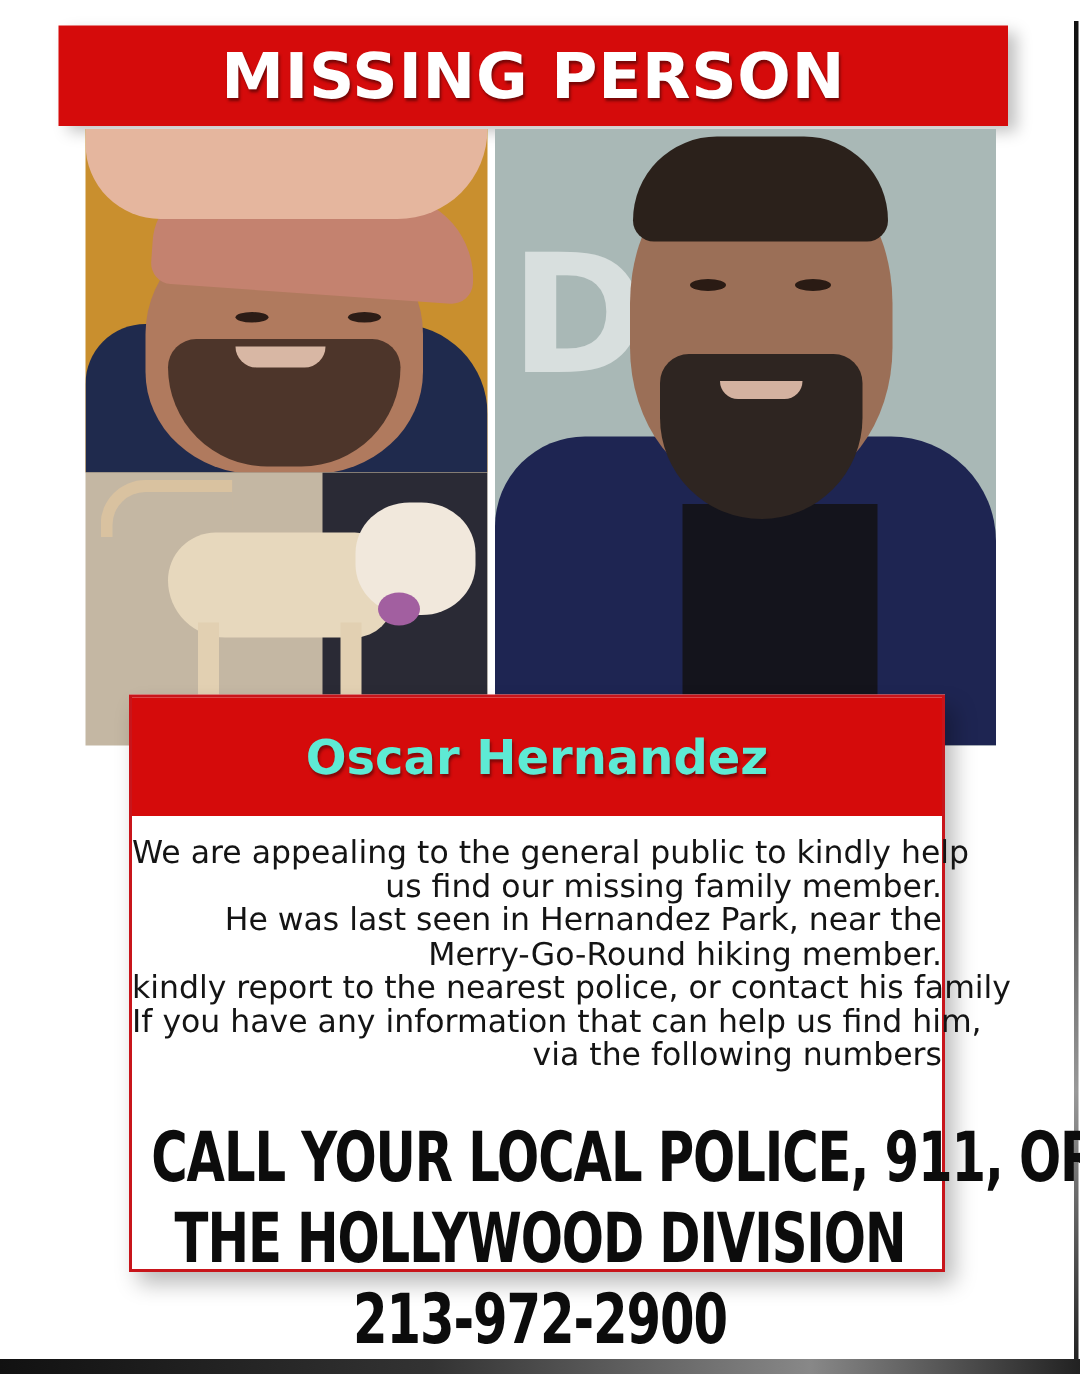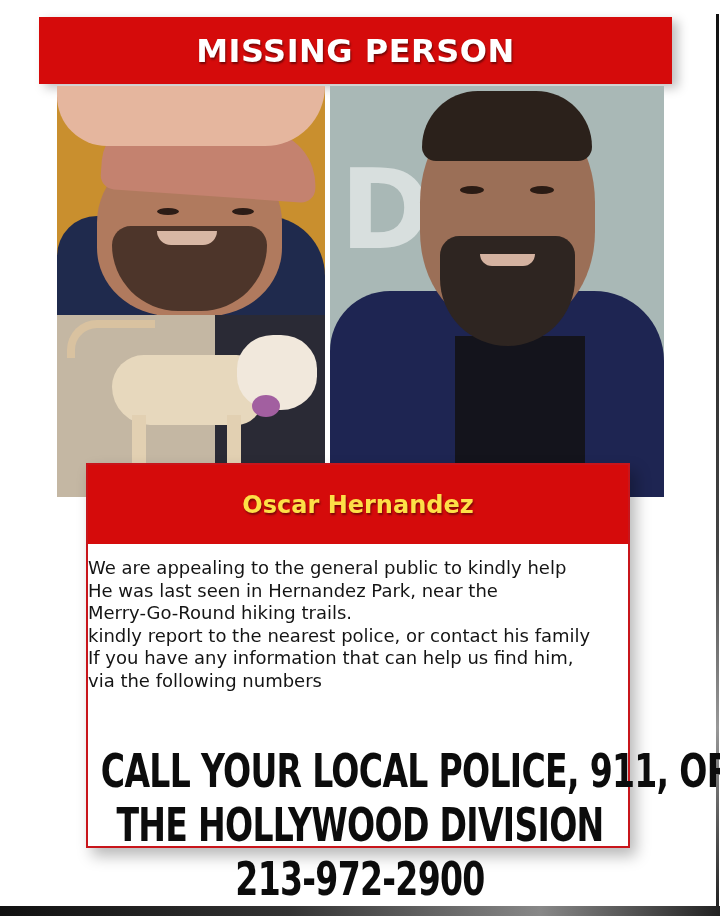--- a/index.html
+++ b/index.html
@@ -17,21 +17,21 @@
       background: linear-gradient(90deg, #111 0%, #333 40%, #888 75%, #222 100%);
     }
     .header-bar {
       position: absolute; left: 39px; top: 17px; width: 633px; height: 67px;
       background: #d50b0b;
       box-shadow: 6px 4px 10px rgba(0,0,0,0.25);
       display: flex; align-items: center; justify-content: center;
     }
     .header-title {
       color: #fff; font-family: "DejaVu Sans", sans-serif; font-weight: bold;
-      font-size: 32px; letter-spacing: 0.5px;
+      font-size: 42px; letter-spacing: 0.5px;
       text-shadow: 1px 2px 2px rgba(0,0,0,0.45);
     }
     .photo { position: absolute; overflow: hidden; }
 
     
     .photo-1 { left: 57px; top: 86px; width: 268px; height: 229px; background: #c98f2e; }
     .photo-1 .jacket { position: absolute; left: 0; top: 130px; width: 268px; height: 110px; background: #1f2a4d; border-radius: 40px 60px 0 0; }
     .photo-1 .face { position: absolute; left: 40px; top: 60px; width: 185px; height: 170px; background: #b07a5e; border-radius: 45% 45% 40% 40%; }
     .photo-1 .beard { position: absolute; left: 55px; top: 140px; width: 155px; height: 85px; background: #4d352a; border-radius: 20px 20px 70px 70px; }
     .photo-1 .smile { position: absolute; left: 100px; top: 145px; width: 60px; height: 14px; background: #d8b7a4; border-radius: 0 0 30px 30px; }
@@ -63,28 +63,28 @@
     .name-box {
       position: absolute; left: 86px; top: 463px; width: 544px; height: 385px;
       background: #fff; border: 2px solid #c8151b; box-sizing: border-box;
       box-shadow: 6px 8px 14px rgba(0,0,0,0.28);
     }
     .name-header {
       position: absolute; left: 0; top: 0; width: 100%; height: 79px;
       background: #d50b0b; display: flex; align-items: center; justify-content: center;
     }
     .name-title {
-      color: #fde047; font-weight: bold; font-size: 24px;
+      color: #5eead4; font-weight: bold; font-size: 32px;
       font-family: "DejaVu Sans", sans-serif;
       text-shadow: 1px 2px 2px rgba(0,0,0,0.4);
     }
     .appeal {
       position: absolute; left: 0; top: 92px; width: 100%;
-      text-align: left; color: #141414;
-      font-family: "DejaVu Sans", sans-serif; font-size: 18px; line-height: 22.5px;
+      text-align: right; color: #141414;
+      font-family: "DejaVu Sans", sans-serif; font-size: 21px; line-height: 22.5px;
     }
     .appeal div { white-space: nowrap; }
 
     
     .cta {
       position: absolute; left: 0; width: 720px; text-align: center;
       font-family: "DejaVu Sans", sans-serif; font-weight: bold;
       color: #0c0c0c; transform-origin: center top;
       letter-spacing: -1px;
     }
@@ -133,22 +133,23 @@
   <div class="beard"></div>
   <div class="smile"></div>
 </div>
 
 <div class="name-box">
   <div class="name-header">
     <span class="name-title">Oscar Hernandez</span>
   </div>
   <div class="appeal">
     <div>We are appealing to the general public to kindly help</div>
+    <div>us find our missing family member.</div>
     <div>He was last seen in Hernandez Park, near the</div>
-    <div>Merry-Go-Round hiking trails.</div>
+    <div>Merry-Go-Round hiking member.</div>
     <div>kindly report to the nearest police, or contact his family</div>
     <div>If you have any information that can help us find him,</div>
     <div>via the following numbers</div>
   </div>
 </div>
 
 <div class="cta cta-1">CALL YOUR LOCAL POLICE, 911, OR</div>
 <div class="cta cta-2">THE HOLLYWOOD DIVISION</div>
 <div class="cta cta-3">213-972-2900</div>
 

